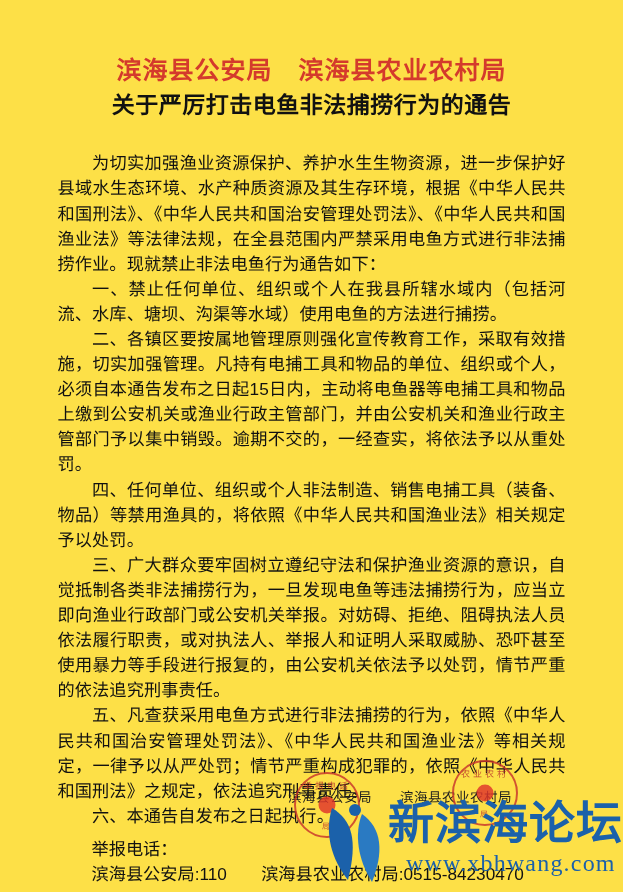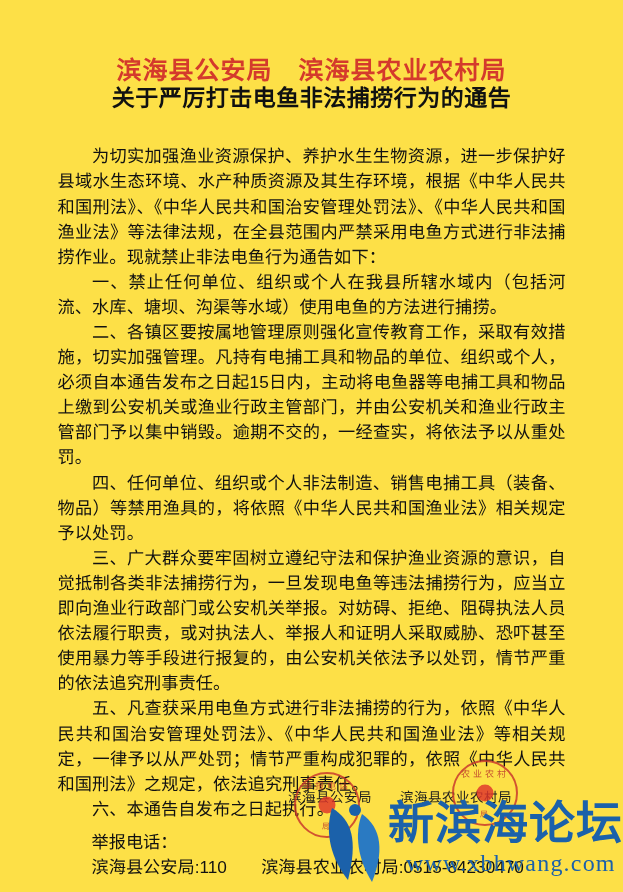--- a/index.html
+++ b/index.html
@@ -29,20 +29,21 @@
   }
   .org-line {
     color: #d43a2c;
     font-size: 25px;
     font-weight: bold;
     letter-spacing: 1px;
     line-height: 1.15;
     white-space: pre;
   }
   .doc-title {
+    margin-top: 7px;
     color: #111111;
     font-size: 23px;
     font-weight: bold;
     letter-spacing: 0.5px;
     line-height: 1.2;
   }
 
   
   .body-wrap {
     margin: 8px auto;

